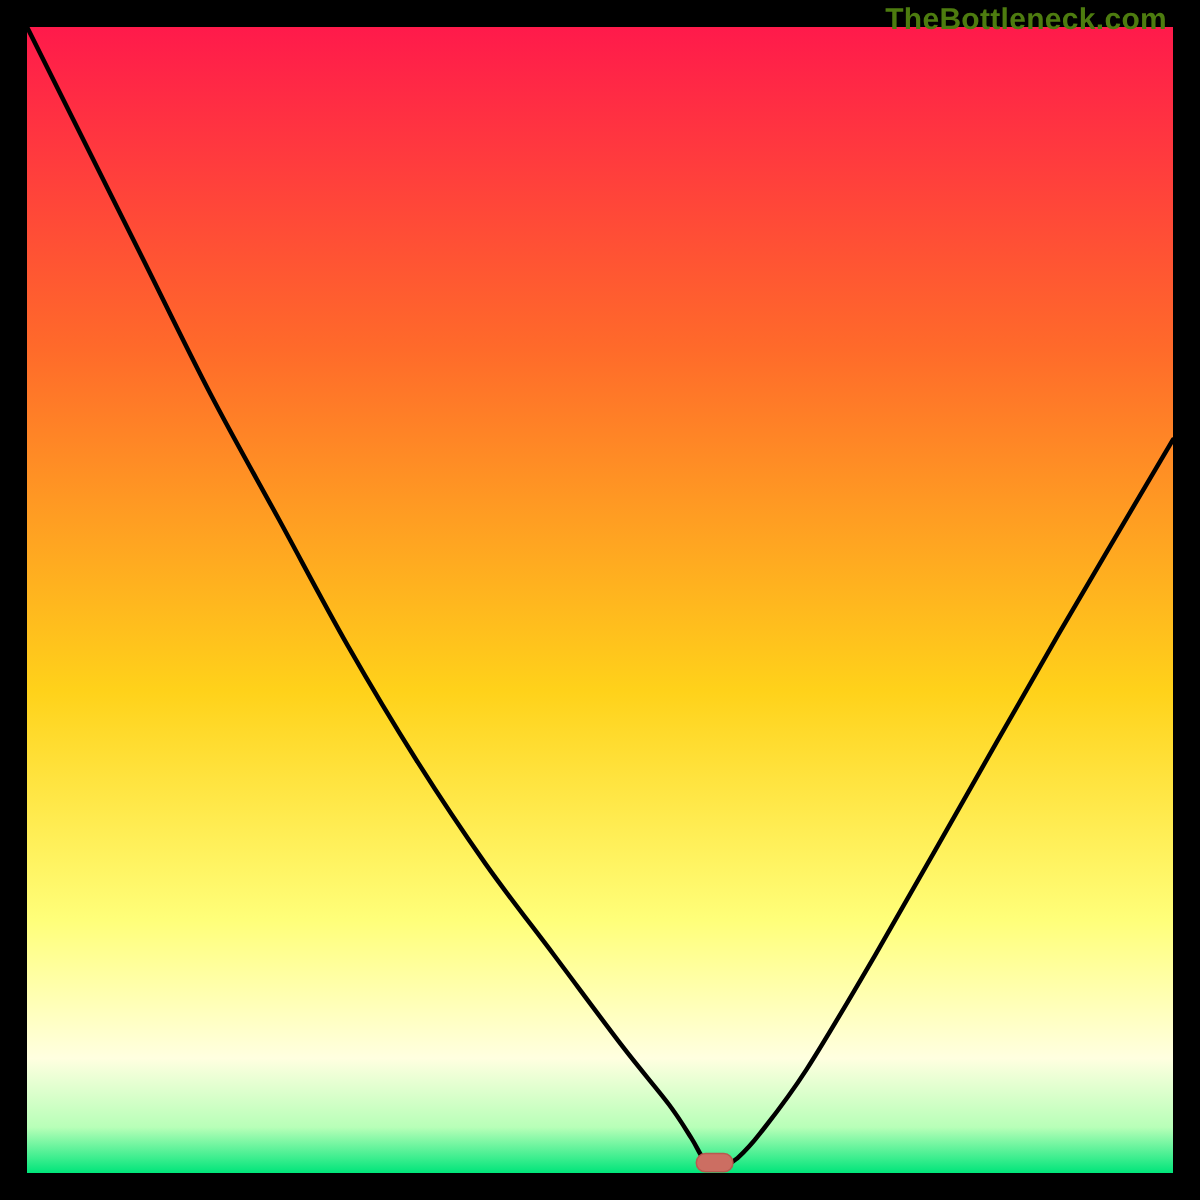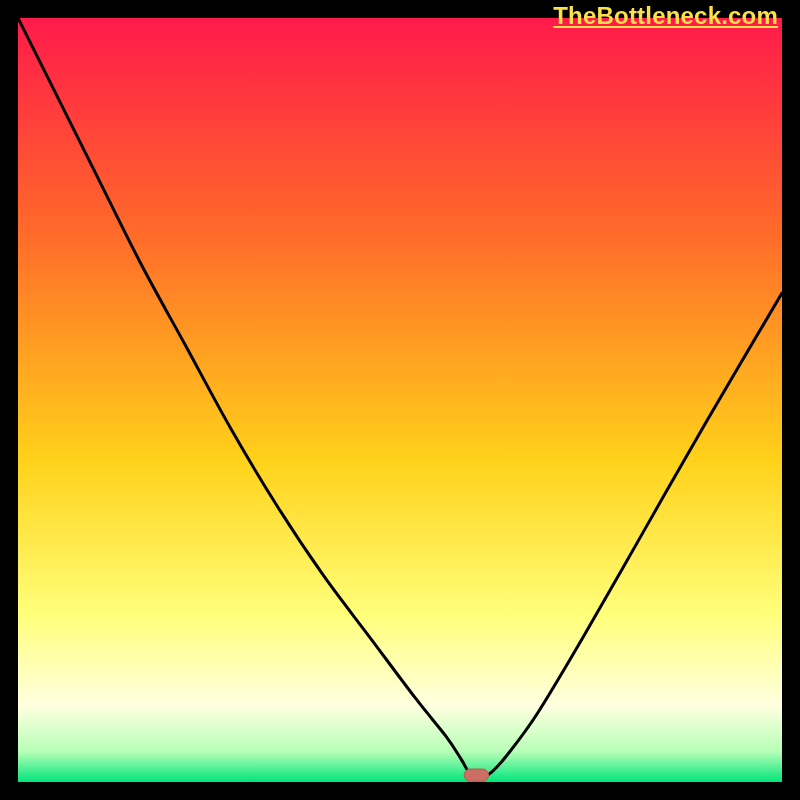--- a/index.html
+++ b/index.html
@@ -23,26 +23,25 @@
     left: 0;
     top: 0;
     width: 764px;
     height: 764px;
   }
   .watermark {
     position: absolute;
     top: 2px;
     right: 22px;
     font-family: Arial, Helvetica, sans-serif;
-    font-size: 24px;
+    font-size: 20px;
     font-weight: 600;
-    color: #fde047;
+    color: #4d7c0f;
     letter-spacing: 0.2px;
     user-select: none;
-    text-decoration: underline;
   }
 </style>
 </head>
 <body>
 
 <div class="frame">
   <svg class="plot" viewBox="0 0 764 764" preserveAspectRatio="none">
     <defs>
       <linearGradient id="bg-grad" x1="0" y1="0" x2="0" y2="1">
         <stop id="g0" offset="0%" stop-color="#ff1a4b"></stop>

